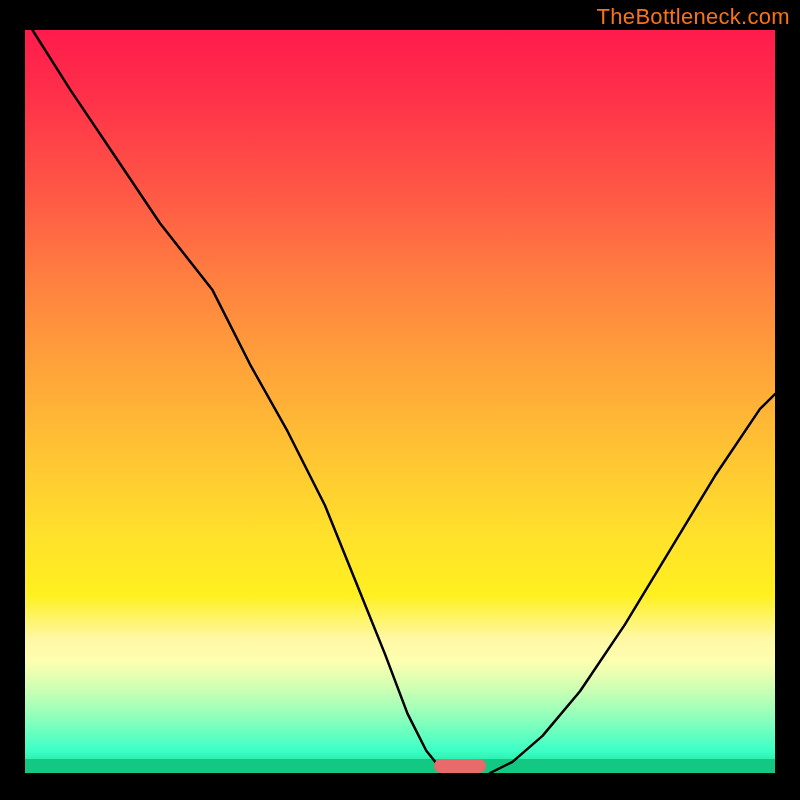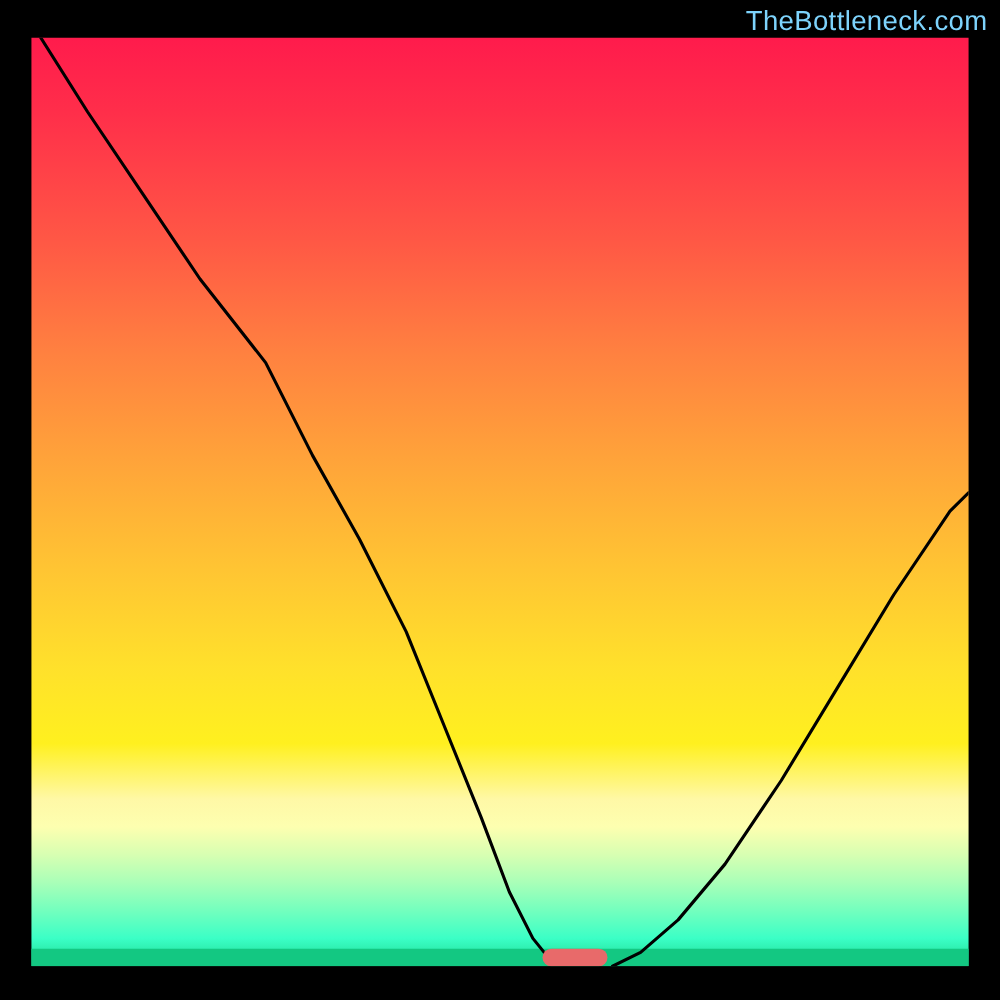--- a/index.html
+++ b/index.html
@@ -1,19 +1,19 @@
 <!DOCTYPE html>
 <html><head>
 <meta charset="utf-8">
 <style>
   html,body{margin:0;padding:0;width:800px;height:800px;overflow:hidden;background:#000;}
   .wrap{position:relative;width:800px;height:800px;}
   .watermark{
     position:absolute;top:4px;right:10px;
-    font:22px Arial, sans-serif;color:#7dd3fc;
+    font:22px Arial, sans-serif;color:#f97316;
     letter-spacing:.3px;
     z-index:5;
   }
   
   .plot{
     position:absolute;
     left:25px; top:30px;
     width:750px; height:743px;
     overflow:hidden;
   }

